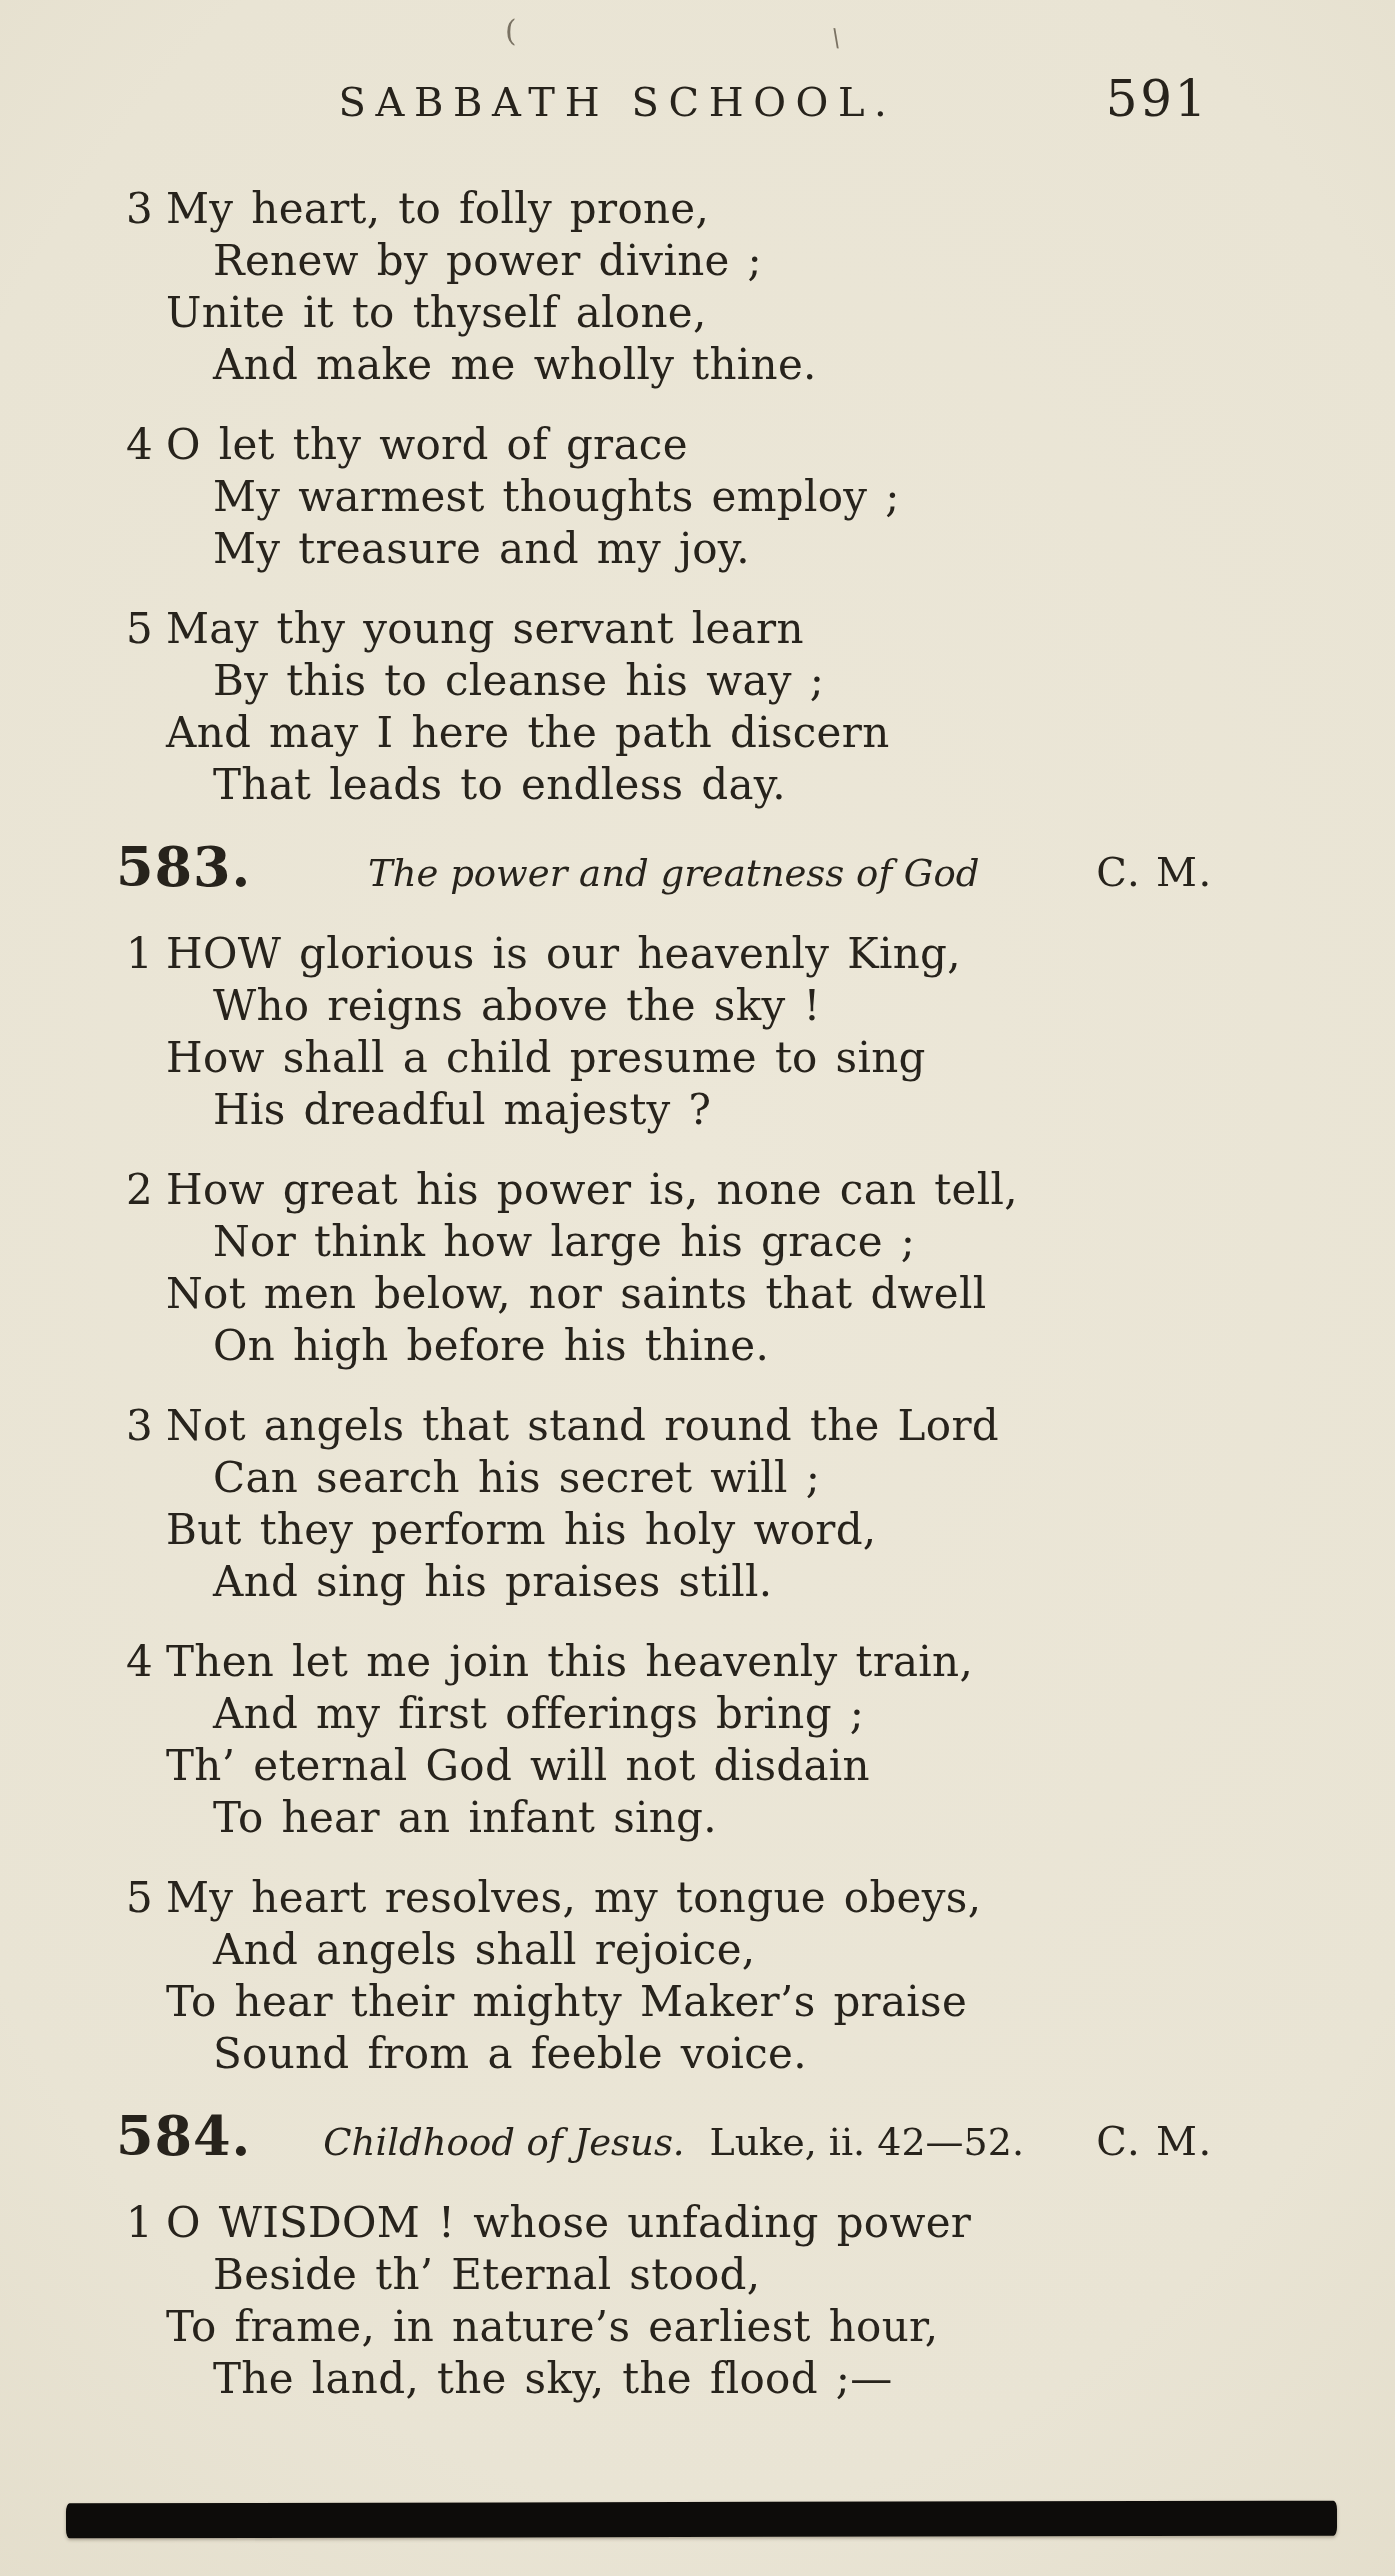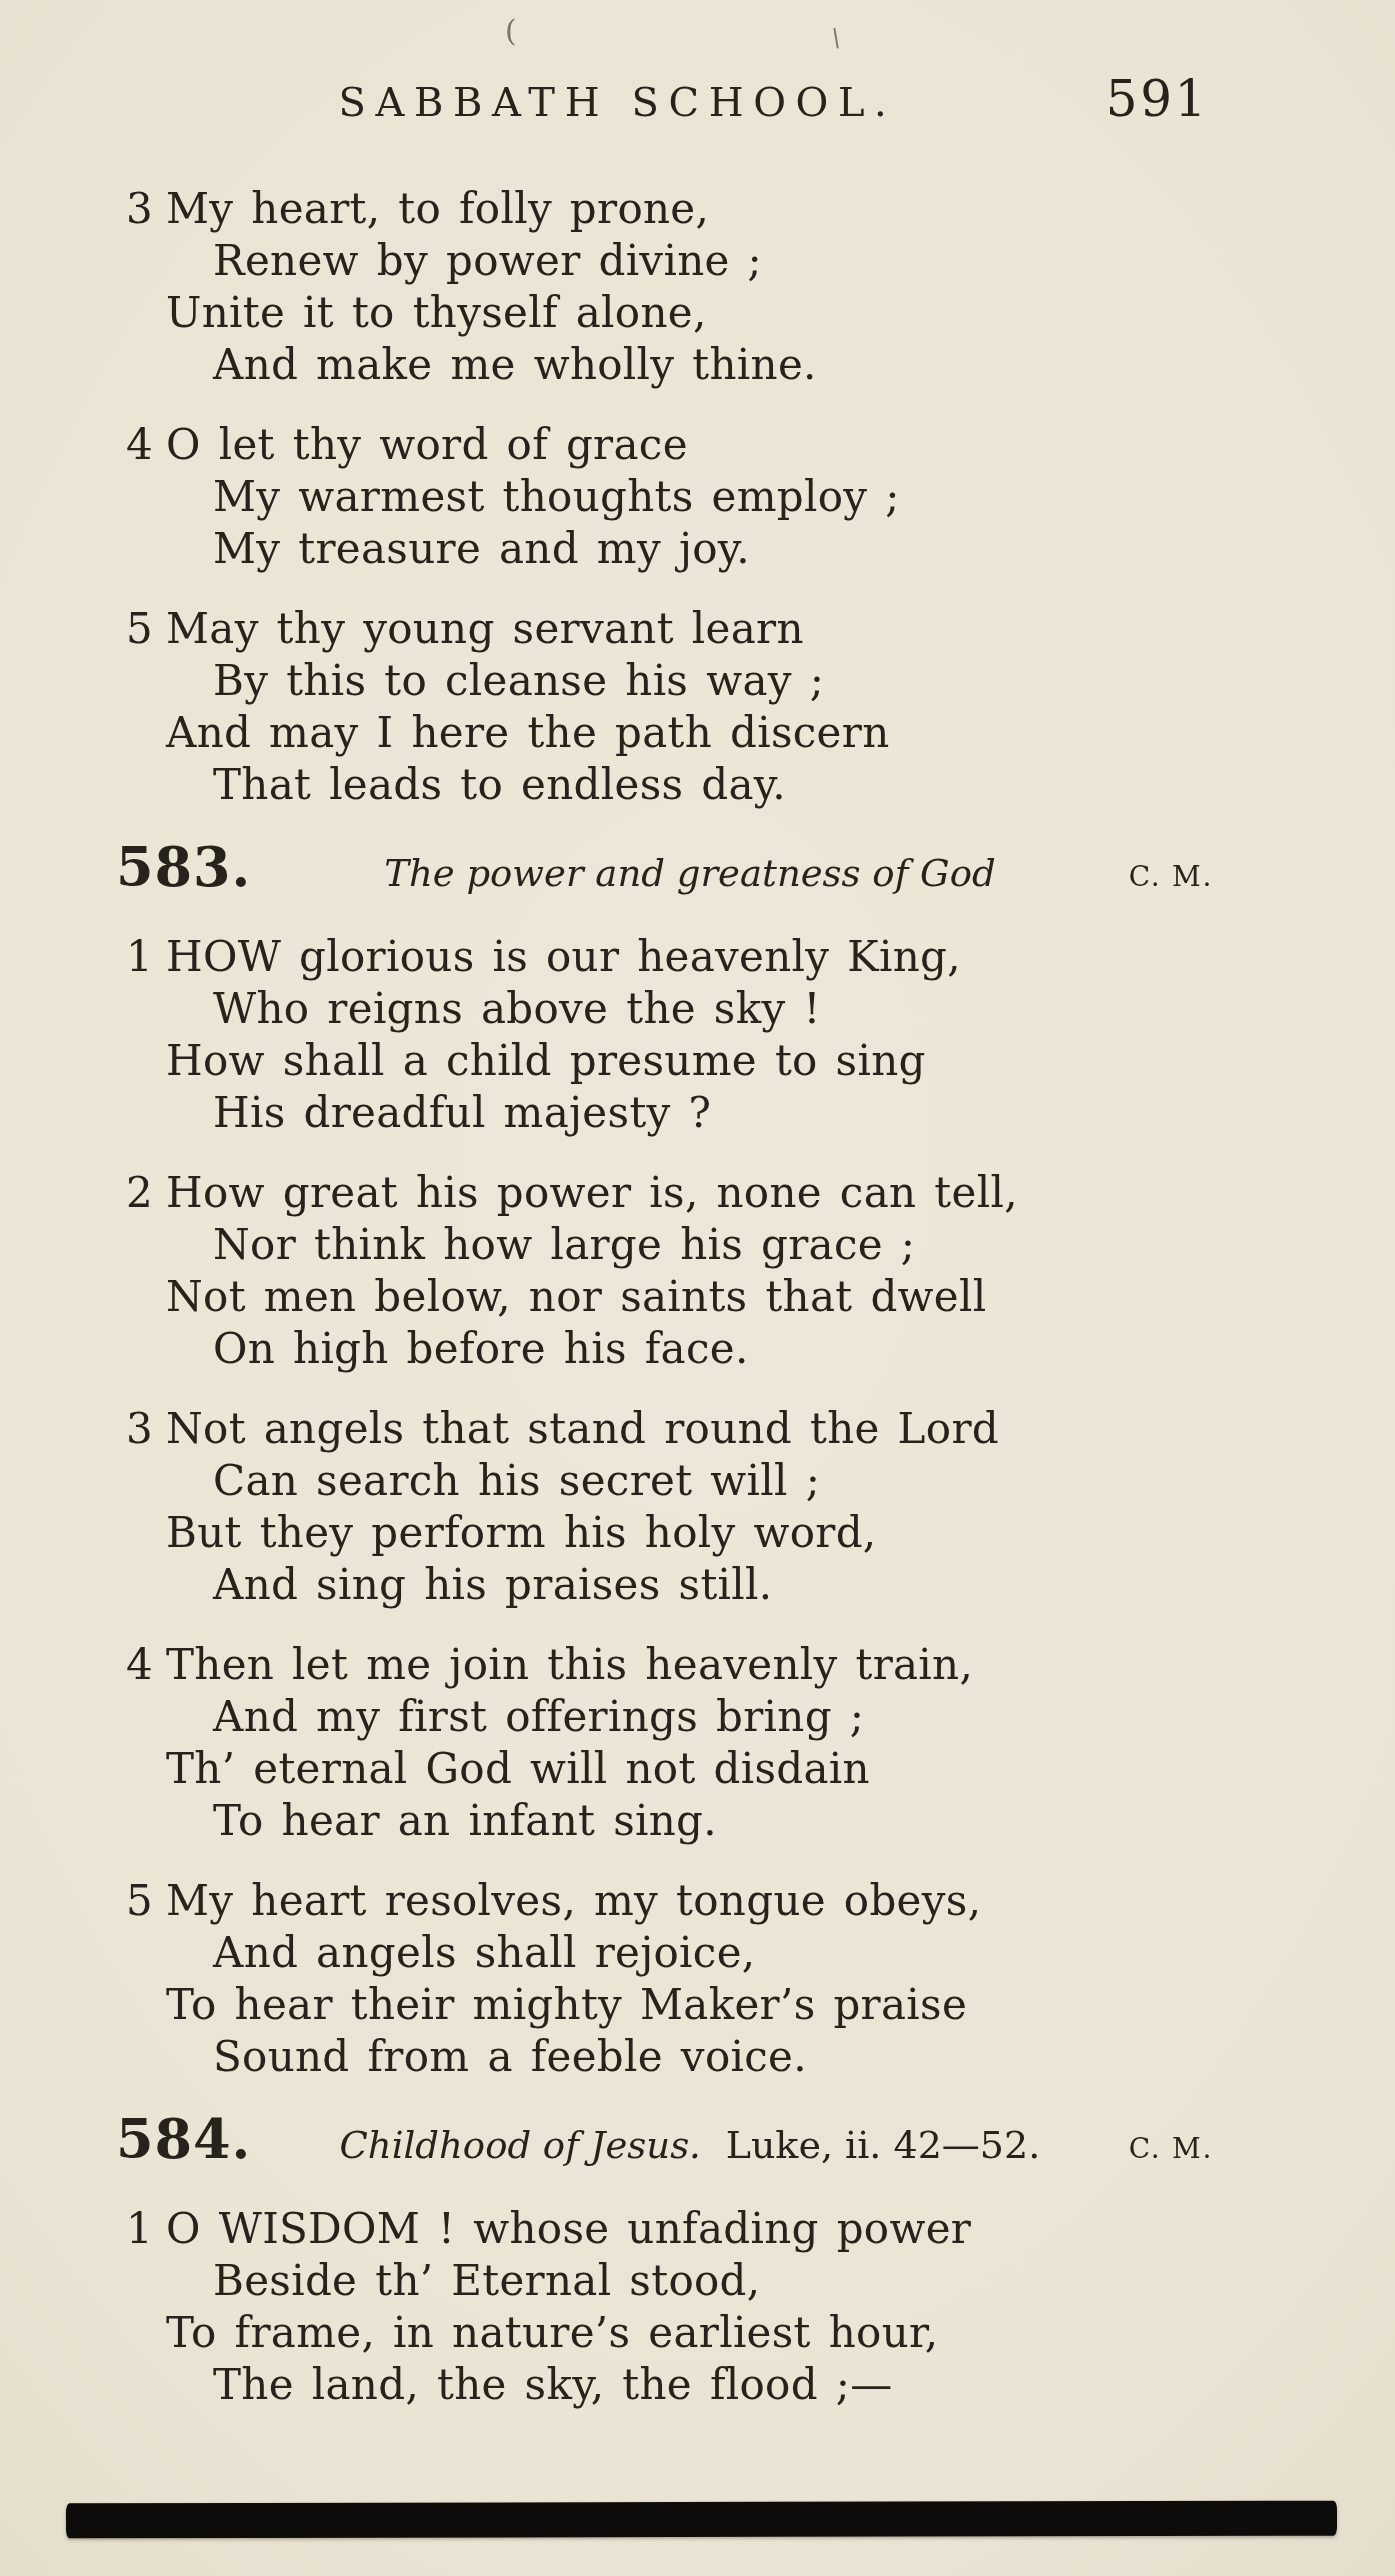--- a/index.html
+++ b/index.html
@@ -64,21 +64,21 @@
     letter-spacing: 0.9px;
     text-align: right;
   }
   .hymn-title-wrap {
     flex: 1;
     text-align: center;
     font-size: 37px;
   }
   .hymn-title { font-style: italic; }
   .hymn-scripture { font-style: normal; margin-left: 13px; font-size: 38px; }
-  .hymn-meter { font-size: 28px; letter-spacing: 1.7px; }
+  .hymn-meter { font-size: 40px; letter-spacing: 1.7px; }
 
   
   .ink-bar {
     position: absolute;
     left: 66px; top: 2502px;
     width: 1271px; height: 35px;
     background: #0d0c0a;
     border-radius: 3.5px / 8.7px;
     transform: rotate(-0.12deg);
     box-shadow: 0 1.7px 3.5px rgba(60,50,30,0.35);
@@ -136,21 +136,21 @@
       <div class="vline indent">Who reigns above the sky !</div>
       <div class="vline">How shall a child presume to sing</div>
       <div class="vline indent">His dreadful majesty ?</div>
     </div>
 
     <div class="verse">
       <span class="verse-num">2</span>
       <div class="vline">How great his power is, none can tell,</div>
       <div class="vline indent">Nor think how large his grace ;</div>
       <div class="vline">Not men below, nor saints that dwell</div>
-      <div class="vline indent">On high before his face.</div>
+      <div class="vline indent">On high before his thine.</div>
     </div>
 
     <div class="verse">
       <span class="verse-num">3</span>
       <div class="vline">Not angels that stand round the Lord</div>
       <div class="vline indent">Can search his secret will ;</div>
       <div class="vline">But they perform his holy word,</div>
       <div class="vline indent">And sing his praises still.</div>
     </div>
 

